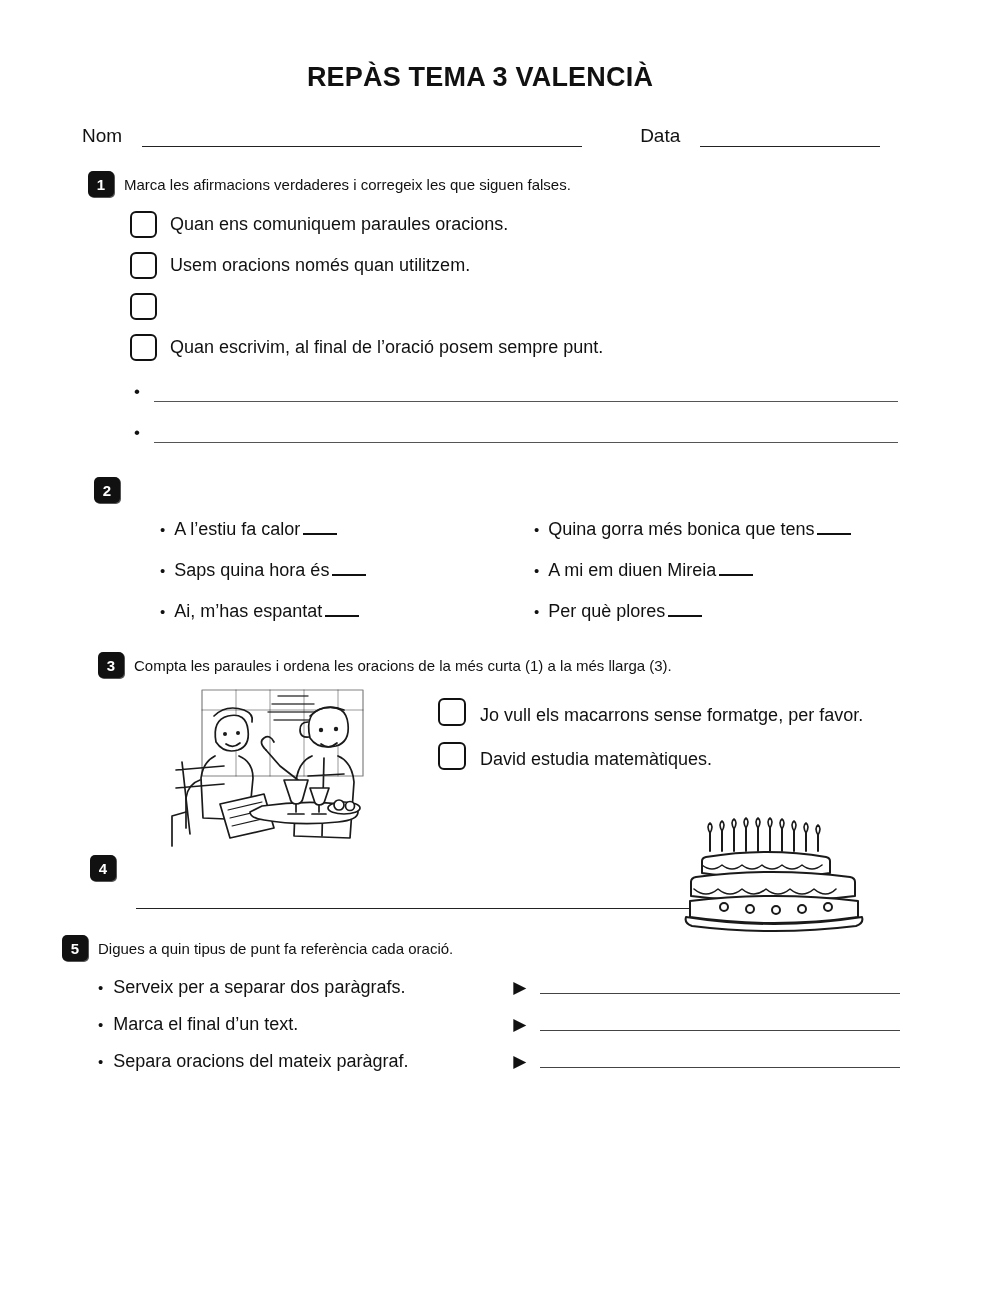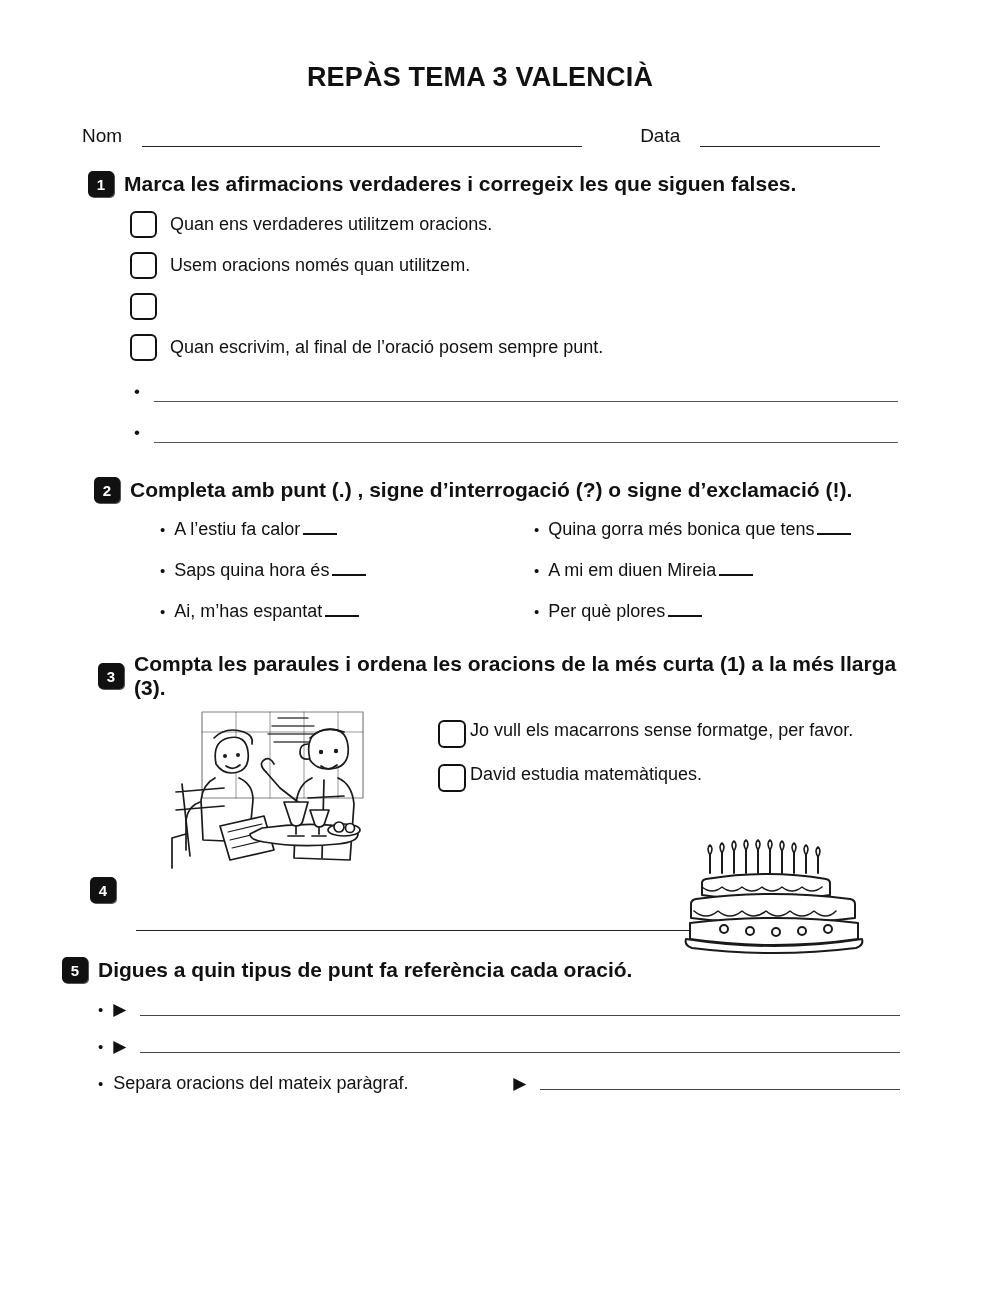--- a/index.html
+++ b/index.html
@@ -55,22 +55,22 @@
     background: #111;
     border-radius: 5px;
     color: #fff;
     font-size: 15px;
     font-weight: bold;
     display: flex; align-items: center; justify-content: center;
     flex: 0 0 auto;
     box-shadow: 1px 1px 0 #555;
   }
   .exhead .qtext {
-    font-size: 21px;
-    font-weight: bold;
+    font-size: 15px;
+    font-weight: normal;
   }
 
   
   .ex1 { margin-left: 36px; }
   .chkline {
     display: flex; align-items: center;
     gap: 13px;
     margin-top: 14px;
     margin-left: 42px;
   }
@@ -128,22 +128,22 @@
     align-items: flex-start;
   }
   .ex3art {
     width: 250px;
     height: 165px;
     flex: 0 0 auto;
     position: relative;
   }
   .ex3list { margin-left: 30px; padding-top: 14px; }
   .ex3line {
-    display: flex; align-items: flex-start;
-    gap: 4px;
+    display: flex; align-items: flex-end;
+    gap: 14px;
     margin-bottom: 16px;
   }
   .ex3line .chkbox { width: 28px; height: 28px; }
   .ex3line .t { font-size: 18px; }
 
   
   .ex4 { margin-top: 4px; }
   .ex4 .exhead { margin-left: 38px; }
   .ex4rule {
     margin-left: 84px;
@@ -195,21 +195,21 @@
   </div>
 
   <div class="ex ex1">
     <div class="exhead">
       <span class="numbox">1</span>
       <span class="qtext">Marca les afirmacions verdaderes i corregeix les que siguen falses.</span>
     </div>
 
     <div class="chkline">
       <span class="chkbox"></span>
-      <span class="chktext">Quan ens verdaderes utilitzem oracions.</span>
+      <span class="chktext">Quan ens comuniquem paraules oracions.</span>
     </div>
     <div class="chkline">
       <span class="chkbox"></span>
       <span class="chktext">Usem oracions només quan utilitzem.</span>
     </div>
     <div class="chkline">
       <span class="chkbox"></span>
     </div>
     <div class="chkline">
       <span class="chkbox"></span>
@@ -222,21 +222,20 @@
     </div>
     <div class="bulletrule">
       <span class="dot">•</span>
       <span class="ln"></span>
     </div>
   </div>
 
   <div class="ex" style="margin-top:34px; margin-left:42px;">
     <div class="exhead">
       <span class="numbox">2</span>
-      <span class="qtext">Completa amb punt (.) , signe d’interrogació (?) o signe d’exclamació (!).</span>
     </div>
 
     <div class="ex2cols">
       <div class="ex2col">
         <div class="ex2item">
           <span class="dot">•</span>
           <span>A l’estiu fa calor</span>
           <span class="blank"></span>
         </div>
         <div class="ex2item">
@@ -375,25 +374,27 @@
   </div>
 
   <div class="ex ex5">
     <div class="exhead">
       <span class="numbox">5</span>
       <span class="qtext">Digues a quin tipus de punt fa referència cada oració.</span>
     </div>
 
     <div class="ex5row">
       <span class="dot">•</span>
+      <span class="txt">Serveix per a separar dos paràgrafs.</span>
       <span class="arrow">▶</span>
       <span class="ln"></span>
     </div>
     <div class="ex5row">
       <span class="dot">•</span>
+      <span class="txt">Marca el final d’un text.</span>
       <span class="arrow">▶</span>
       <span class="ln"></span>
     </div>
     <div class="ex5row">
       <span class="dot">•</span>
       <span class="txt">Separa oracions del mateix paràgraf.</span>
       <span class="arrow">▶</span>
       <span class="ln"></span>
     </div>
   </div>

